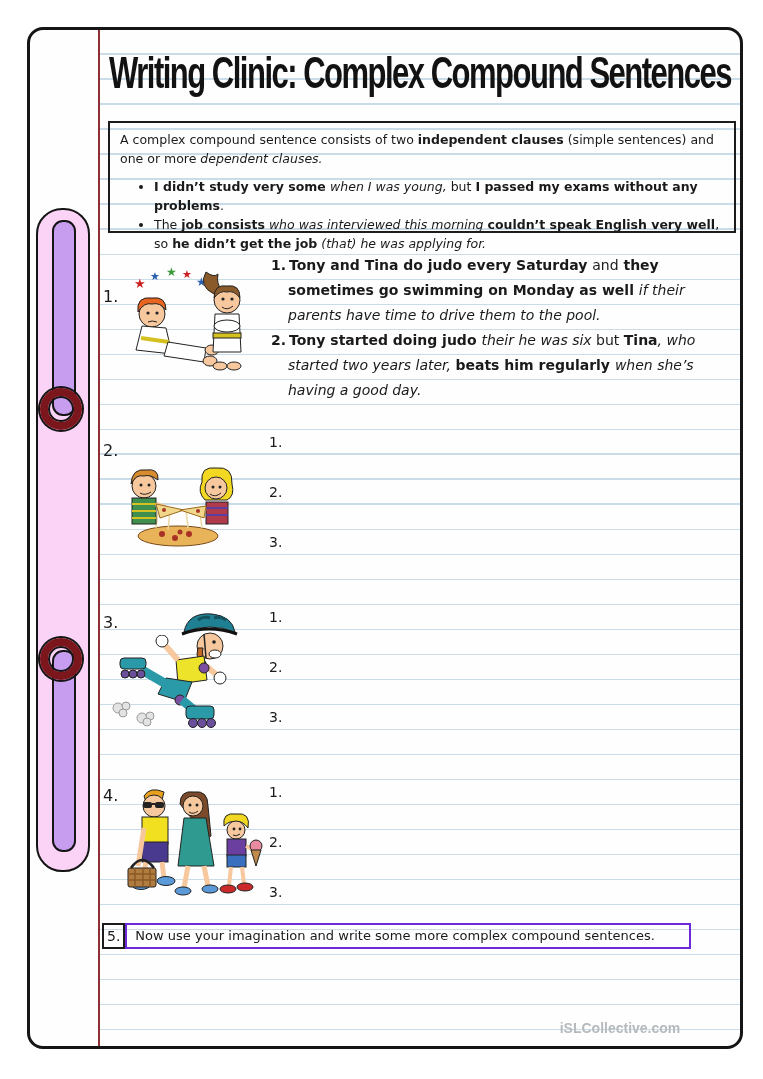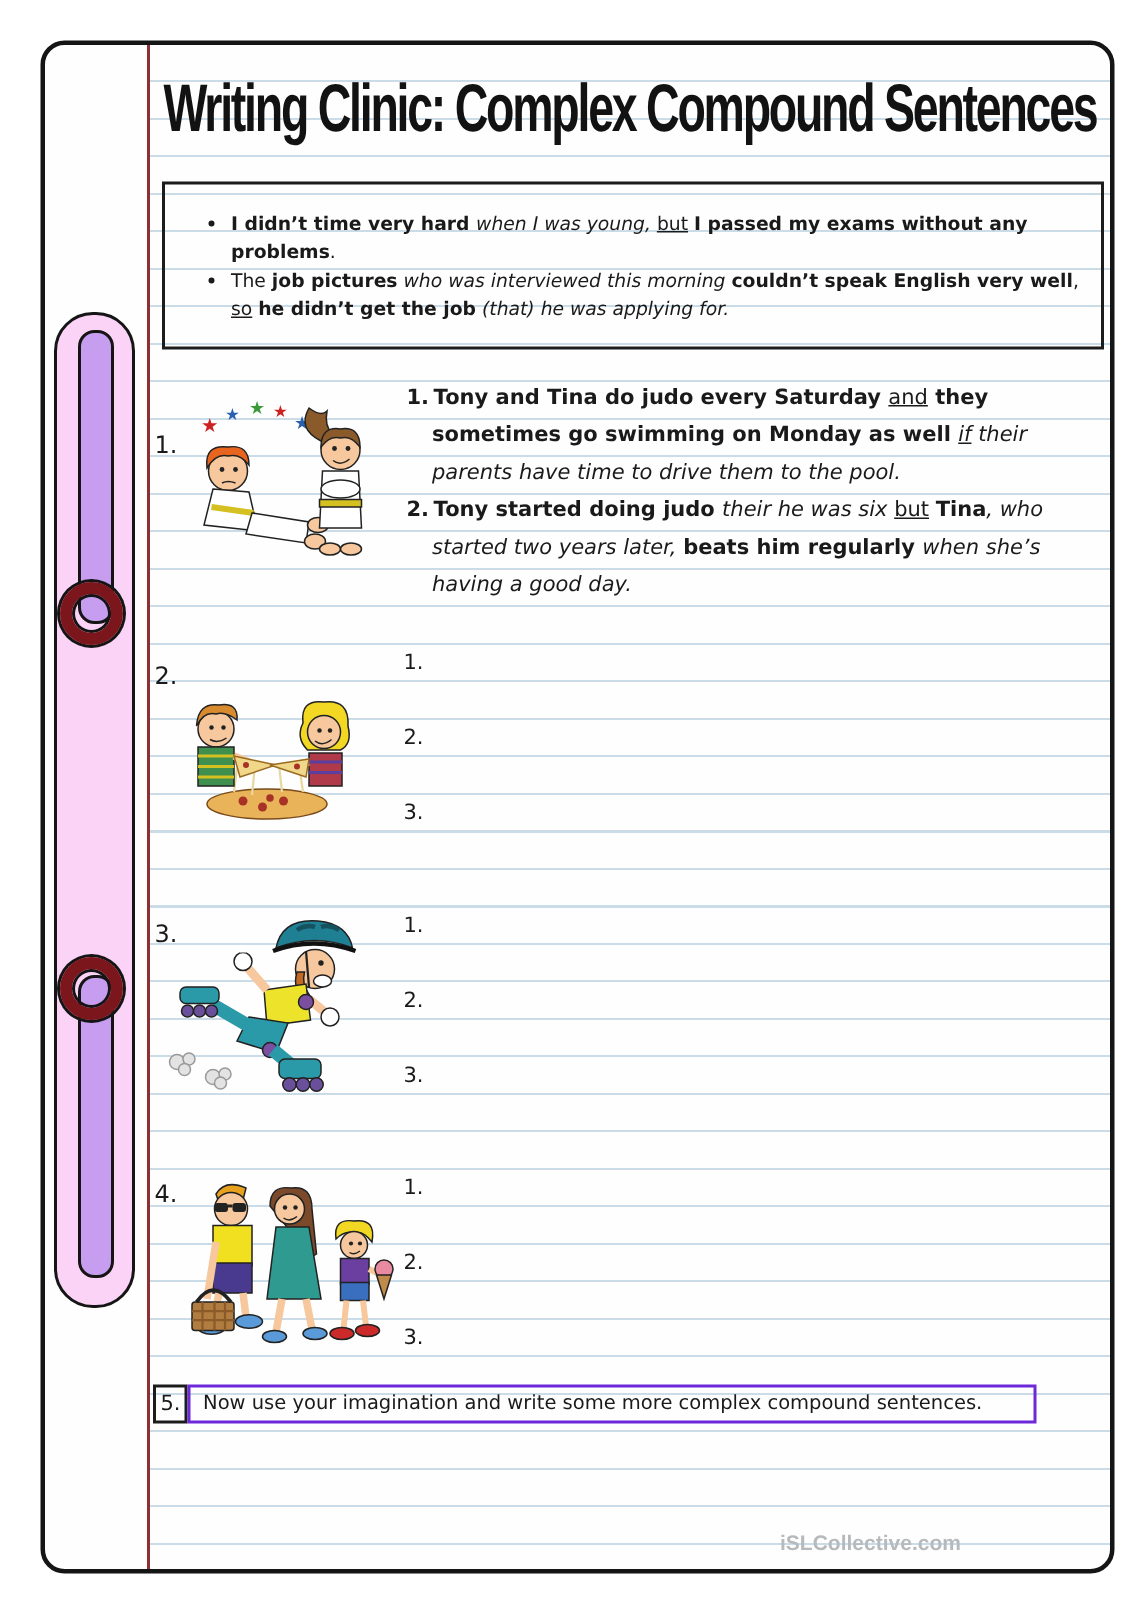--- a/index.html
+++ b/index.html
@@ -23,55 +23,56 @@
   
   .title{position:absolute;left:100px;top:47px;width:640px;text-align:center;white-space:nowrap;
         font-family:"Liberation Sans",sans-serif;font-weight:bold;font-size:31px;letter-spacing:-1.5px;
         transform:scaleY(1.45);transform-origin:center top;color:#121212;}
   
   .intro-box{position:absolute;left:108px;top:121px;width:628px;height:112px;border:2px solid #1c1c1c;
         box-sizing:border-box;padding:7px 10px 0 10px;}
   .intro-para{font-size:12.5px;line-height:19px;}
   .intro-bullets{margin:9px 0 0 34px;padding:0;}
   .intro-bullets li{font-size:12.5px;line-height:19px;}
-  .sg-b{font-weight:bold}.sg-i{font-style:italic}.sg-u{text-decoration:underline}
+  .sg-b{font-weight:bold}.sg-i{font-style:italic}.sg-u{}
   .instruction{position:absolute;left:112px;top:238px;font-size:14.5px;}
   .sec-num{position:absolute;left:103px;font-size:16px;}
   .sentences{position:absolute;left:271px;top:253px;width:470px;}
   .sentence{font-size:14px;line-height:25px;text-indent:-17px;padding-left:17px;}
   .s-num{font-weight:bold;padding-right:3px;}
   .blank-num{position:absolute;left:269px;font-size:14px;}
   .pic{position:absolute;}
   .task5{position:absolute;left:102px;top:923px;display:flex;align-items:stretch;}
   .task5-num{border:2px solid #1c1c1c;padding:2px 3px;font-size:14px;line-height:18px;}
   .task5-box{border:2px solid #6d28d9;padding:2px 8px;font-size:13px;line-height:18px;width:546px;}
-  .watermark{position:absolute;left:520px;top:1020px;width:200px;text-align:left;
+  .watermark{position:absolute;left:520px;top:1020px;width:200px;text-align:center;
         font-family:"Liberation Sans",sans-serif;font-weight:bold;font-size:14px;color:#b6babd;}
 </style>
 </head>
 <body>
 
 <div class="sheet">
   <div class="page">
     <div class="ruling"></div>
     <div class="margin-line"></div>
   </div>
 
   <div class="binder-pill"></div>
   <div class="binder-bar bar-top"></div>
   <div class="binder-bar bar-bottom"></div>
   <div class="binder-ring ring-top"></div>
   <div class="binder-ring ring-bottom"></div>
 
   <div class="title">Writing Clinic: Complex Compound Sentences</div>
 
   <div class="intro-box">
+    <div class="intro-para"><span>A complex compound sentence consists of two </span><span class="sg-b">independent clauses</span><span> (simple sentences) and one or more </span><span class="sg-i">dependent clauses.</span></div>
     <ul class="intro-bullets">
-      <li><span class="sg-b">I didn’t time very hard </span><span class="sg-i">when I was young,</span><span> </span><span class="sg-u">but</span><span> </span><span class="sg-b">I passed my exams without any problems</span><span>.</span></li>
-      <li><span>The </span><span class="sg-b">job pictures</span><span> </span><span class="sg-i">who was interviewed this morning</span><span> </span><span class="sg-b">couldn’t speak English very well</span><span>, </span><span class="sg-u">so</span><span> </span><span class="sg-b">he didn’t get the job</span><span> </span><span class="sg-i">(that) he was applying for.</span></li>
+      <li><span class="sg-b">I didn’t study very some </span><span class="sg-i">when I was young,</span><span> </span><span class="sg-u">but</span><span> </span><span class="sg-b">I passed my exams without any problems</span><span>.</span></li>
+      <li><span>The </span><span class="sg-b">job consists</span><span> </span><span class="sg-i">who was interviewed this morning</span><span> </span><span class="sg-b">couldn’t speak English very well</span><span>, </span><span class="sg-u">so</span><span> </span><span class="sg-b">he didn’t get the job</span><span> </span><span class="sg-i">(that) he was applying for.</span></li>
     </ul>
   </div>
 
 
   <div class="sec-num" style="top:287px">1.</div>
   <div class="sec-num" style="top:441px">2.</div>
   <div class="sec-num" style="top:613px">3.</div>
   <div class="sec-num" style="top:786px">4.</div>
 
   <svg class="pic" style="left:112px;top:266px" width="152" height="114" viewBox="0 0 152 114">

